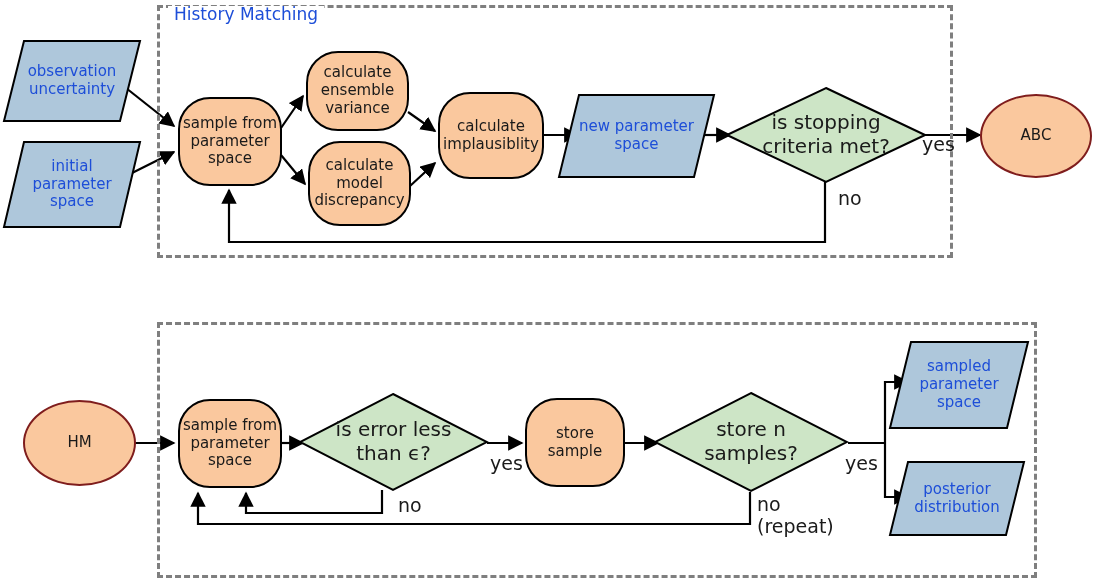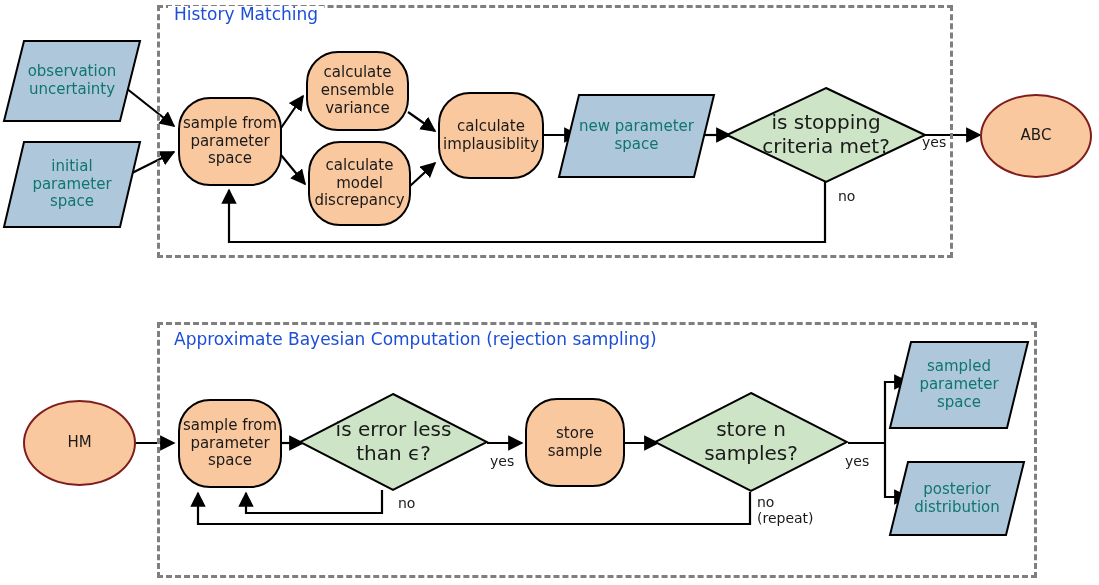--- a/index.html
+++ b/index.html
@@ -57,41 +57,41 @@
   .para-wrap svg { position: absolute; left: 0; top: 0; }
   .para-label {
     position: absolute;
     left: 0; top: 0;
     width: 100%; height: 100%;
     display: flex;
     align-items: center;
     justify-content: center;
     text-align: center;
     font-size: 15px;
-    color: #0f766e;
+    color: #1d4ed8;
     line-height: 1.18;
   }
   .diamond-wrap { position: absolute; }
   .diamond-wrap svg { position: absolute; left: 0; top: 0; }
   .diamond-label {
     position: absolute;
     left: 0; top: 0;
     width: 100%; height: 100%;
     display: flex;
     align-items: center;
     justify-content: center;
     text-align: center;
     font-size: 20px;
     color: #1a1a1a;
     line-height: 1.18;
   }
   
   .edge-label {
     position: absolute;
-    font-size: 14px;
+    font-size: 19px;
     color: #1a1a1a;
     white-space: pre;
     line-height: 1.15;
   }
   
   #edges {
     position: absolute;
     left: 0; top: 0;
     width: 1099px;
     height: 585px;
@@ -146,21 +146,20 @@
       <path d="M 382 490 L 382 513 L 246 513 L 246 493" marker-end="url(#arrow)"></path>
 
       <path d="M 750 492 L 750 524 L 198 524 L 198 493" marker-end="url(#arrow)"></path>
     </g>
   </svg>
 
   <div class="group-box" style="left:157px; top:5px; width:796px; height:253px;"></div>
   <div class="group-title" style="left:168px; top:6px;">History Matching</div>
 
   <div class="group-box" style="left:157px; top:322px; width:880px; height:256px;"></div>
-  <div class="group-title" style="left:168px; top:331px;">Approximate Bayesian Computation (rejection sampling)</div>
 
   <div class="para-wrap" style="left:2px; top:39px; width:140px; height:84px;">
     <svg width="140" height="84" viewBox="0 0 140 84" xmlns="http://www.w3.org/2000/svg">
       <polygon points="22,2 138,2 118,82 2,82" fill="#aec7db" stroke="#000" stroke-width="2"></polygon>
     </svg>
     <div class="para-label">observation<br>uncertainty</div>
   </div>
 
   <div class="para-wrap" style="left:2px; top:140px; width:140px; height:89px;">
     <svg width="140" height="89" viewBox="0 0 140 89" xmlns="http://www.w3.org/2000/svg">

